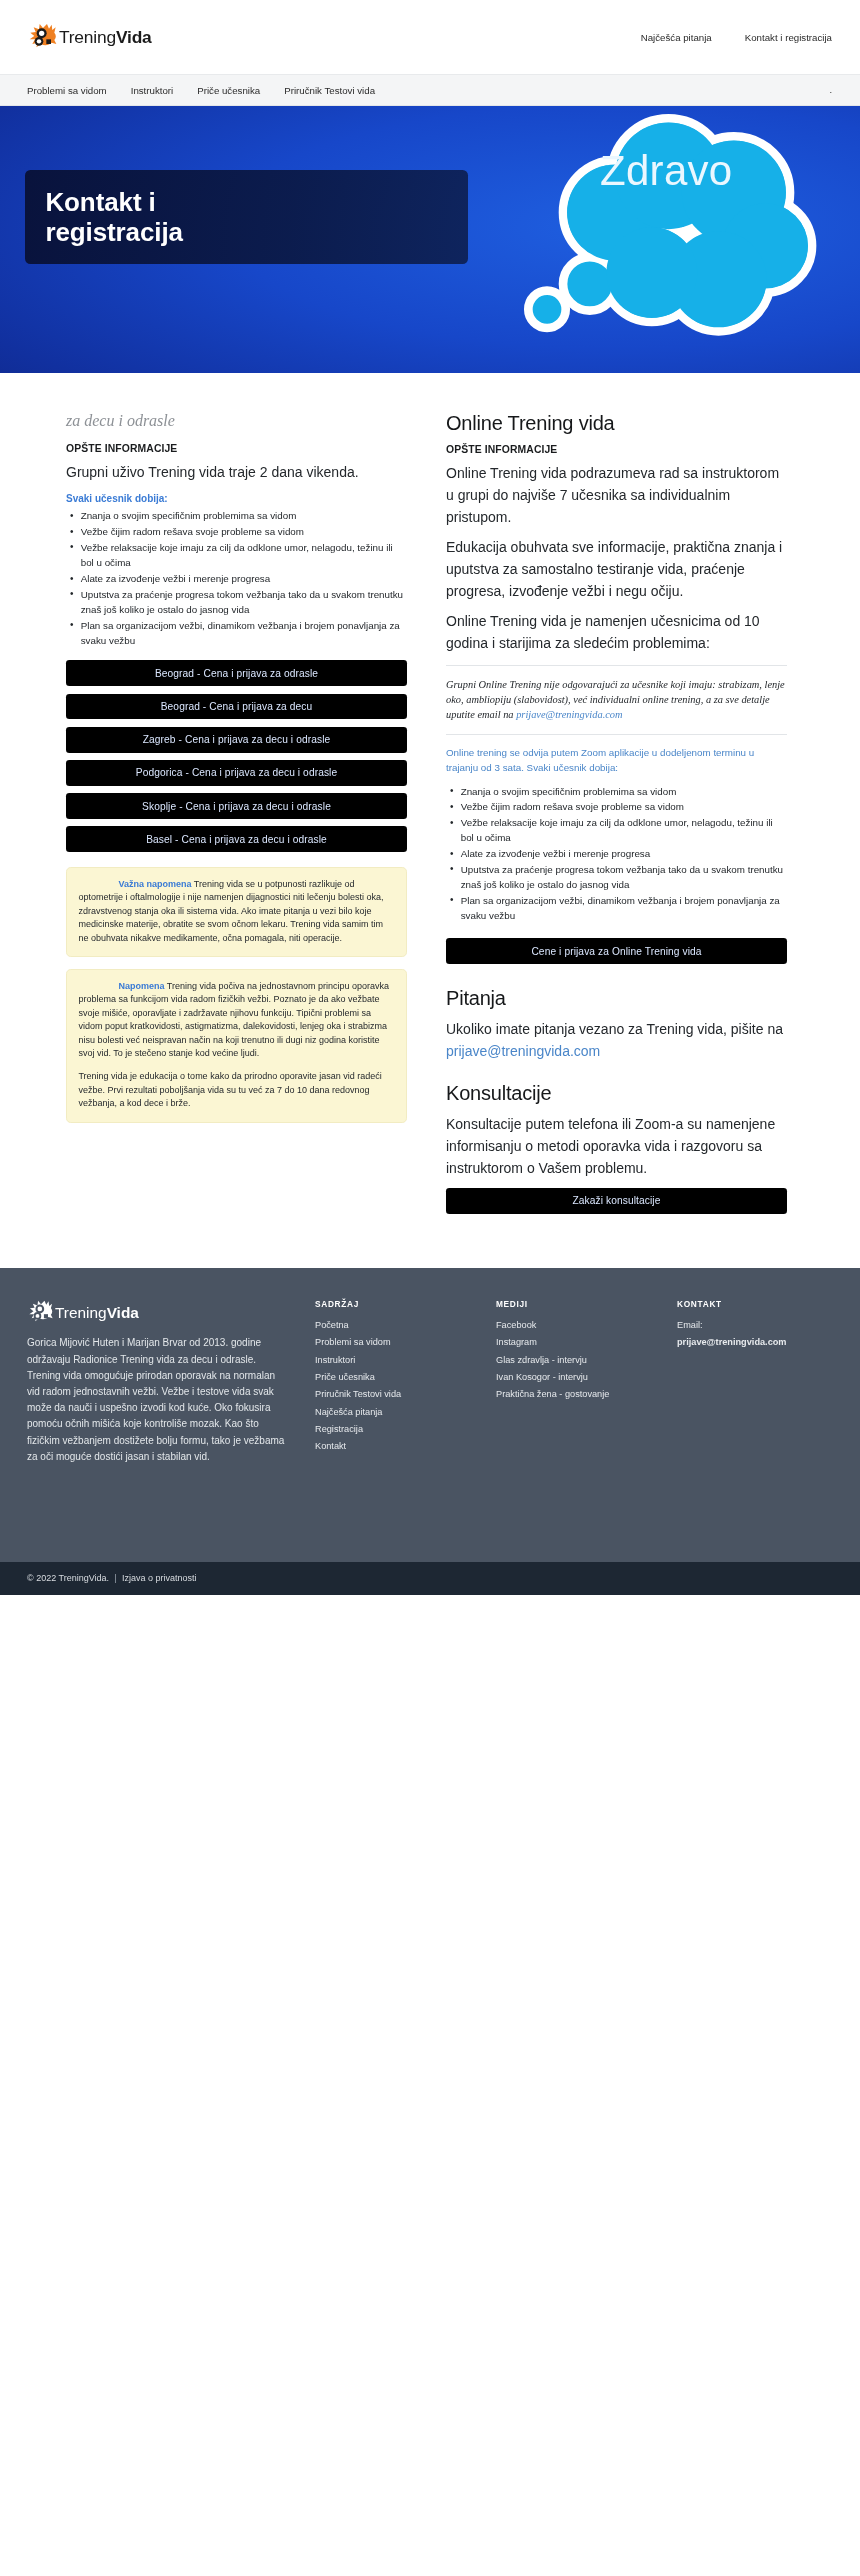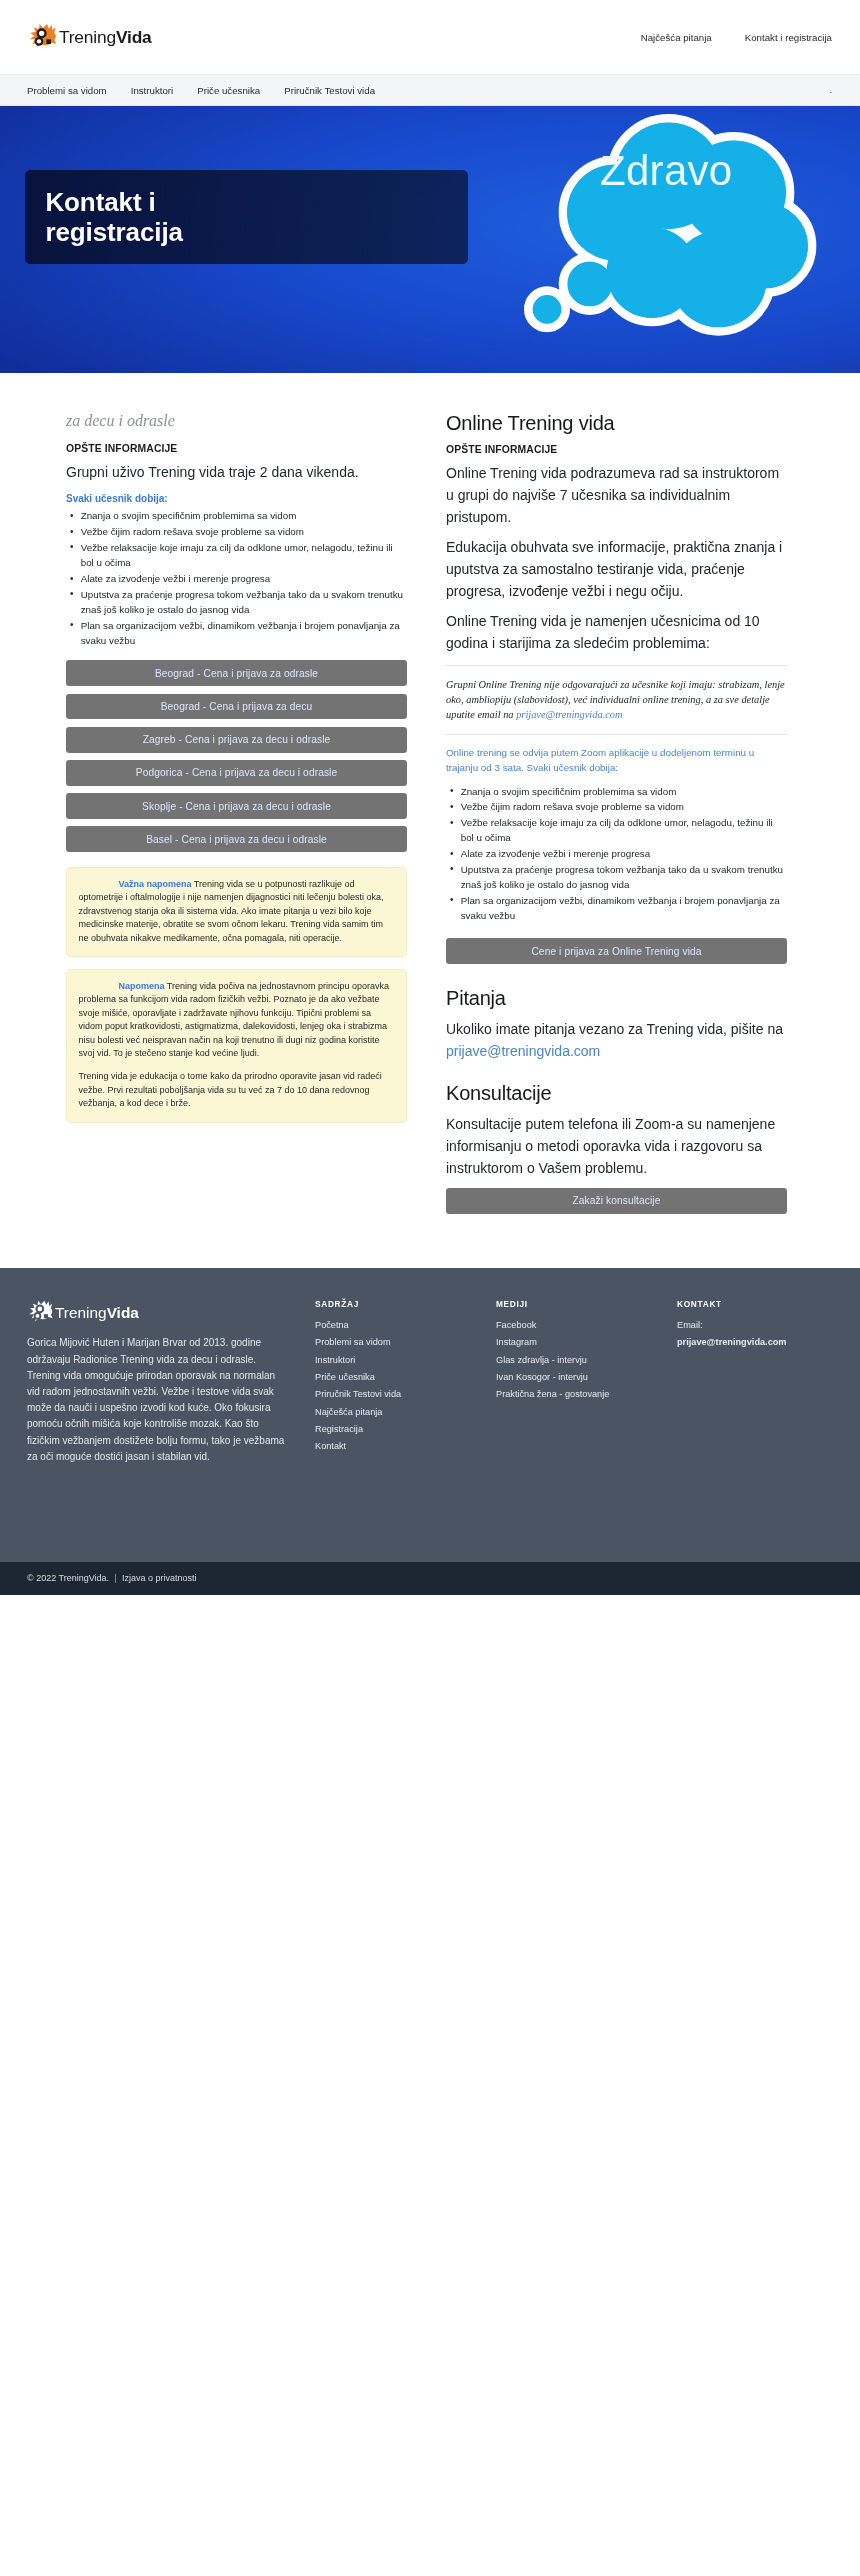--- a/index.html
+++ b/index.html
@@ -169,21 +169,21 @@
     position: absolute;
     left: 4px;
     top: -0.7px;
     font-size: 10px;
     color: #24282c;
   }
 
   .btn-blue {
     display: block;
     width: 100%;
-    background: #737373;
+    background: #000000;
     color: #dbe7ff;
     border: 0;
     border-radius: 3.3px;
     font-family: "Liberation Sans", sans-serif;
     font-size: 10.2px;
     padding: 7.4px 5.3px;
     text-align: center;
     cursor: pointer;
     margin-bottom: 7.4px;
     letter-spacing: 0.1px;

